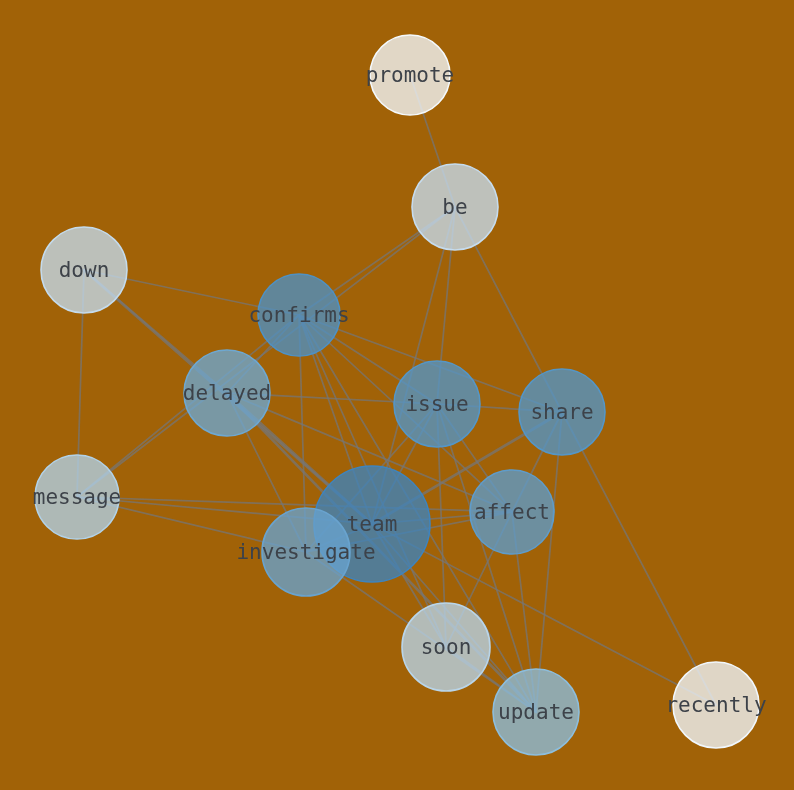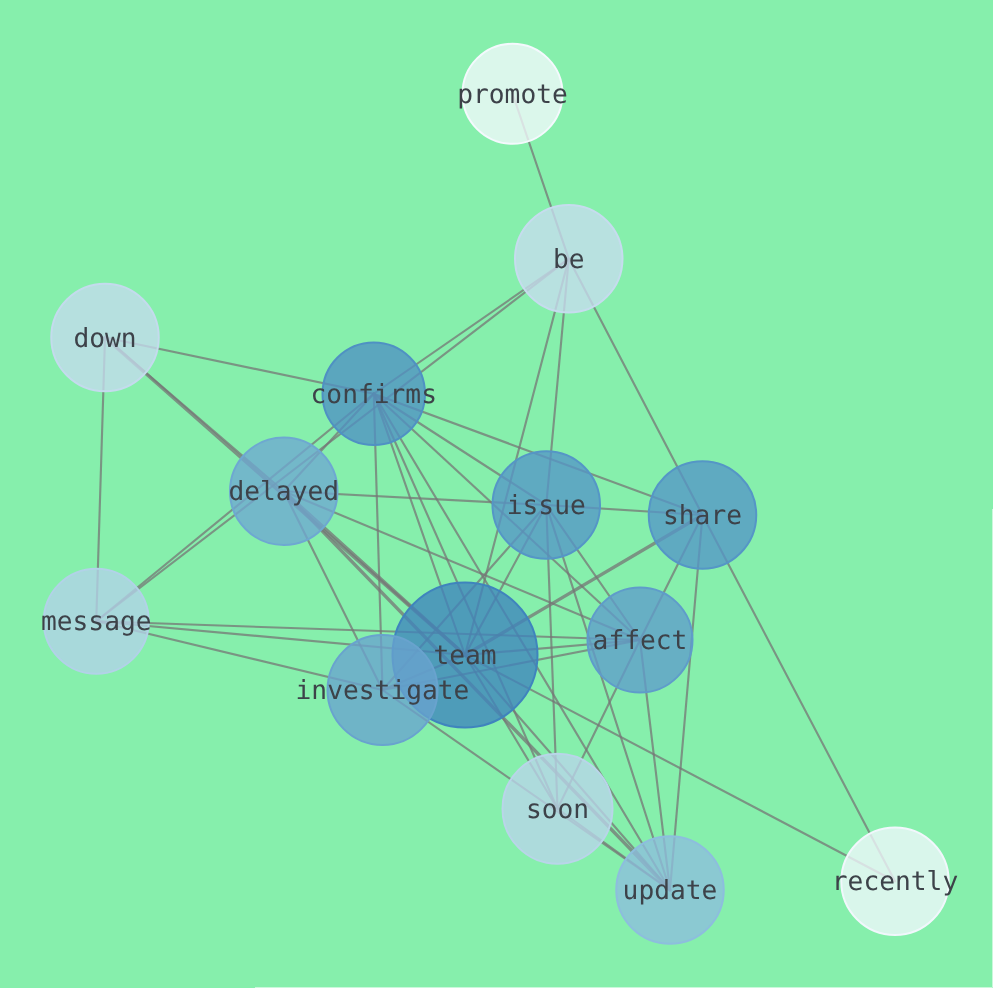--- a/index.html
+++ b/index.html
@@ -8,21 +8,21 @@
     background: #ffffff;
     width: 794px;
     height: 790px;
     overflow: hidden;
     font-family: "DejaVu Sans Mono", monospace;
   }
   .stage {
     position: relative;
     width: 794px;
     height: 790px;
-    background: #86efac;
+    background: #a16207;
   }
   svg { display: block; }
   .edge {
     fill: none;
     stroke-linecap: round;
   }
   .node-label {
     font-family: "DejaVu Sans Mono", monospace;
     text-anchor: middle;
     pointer-events: none;

